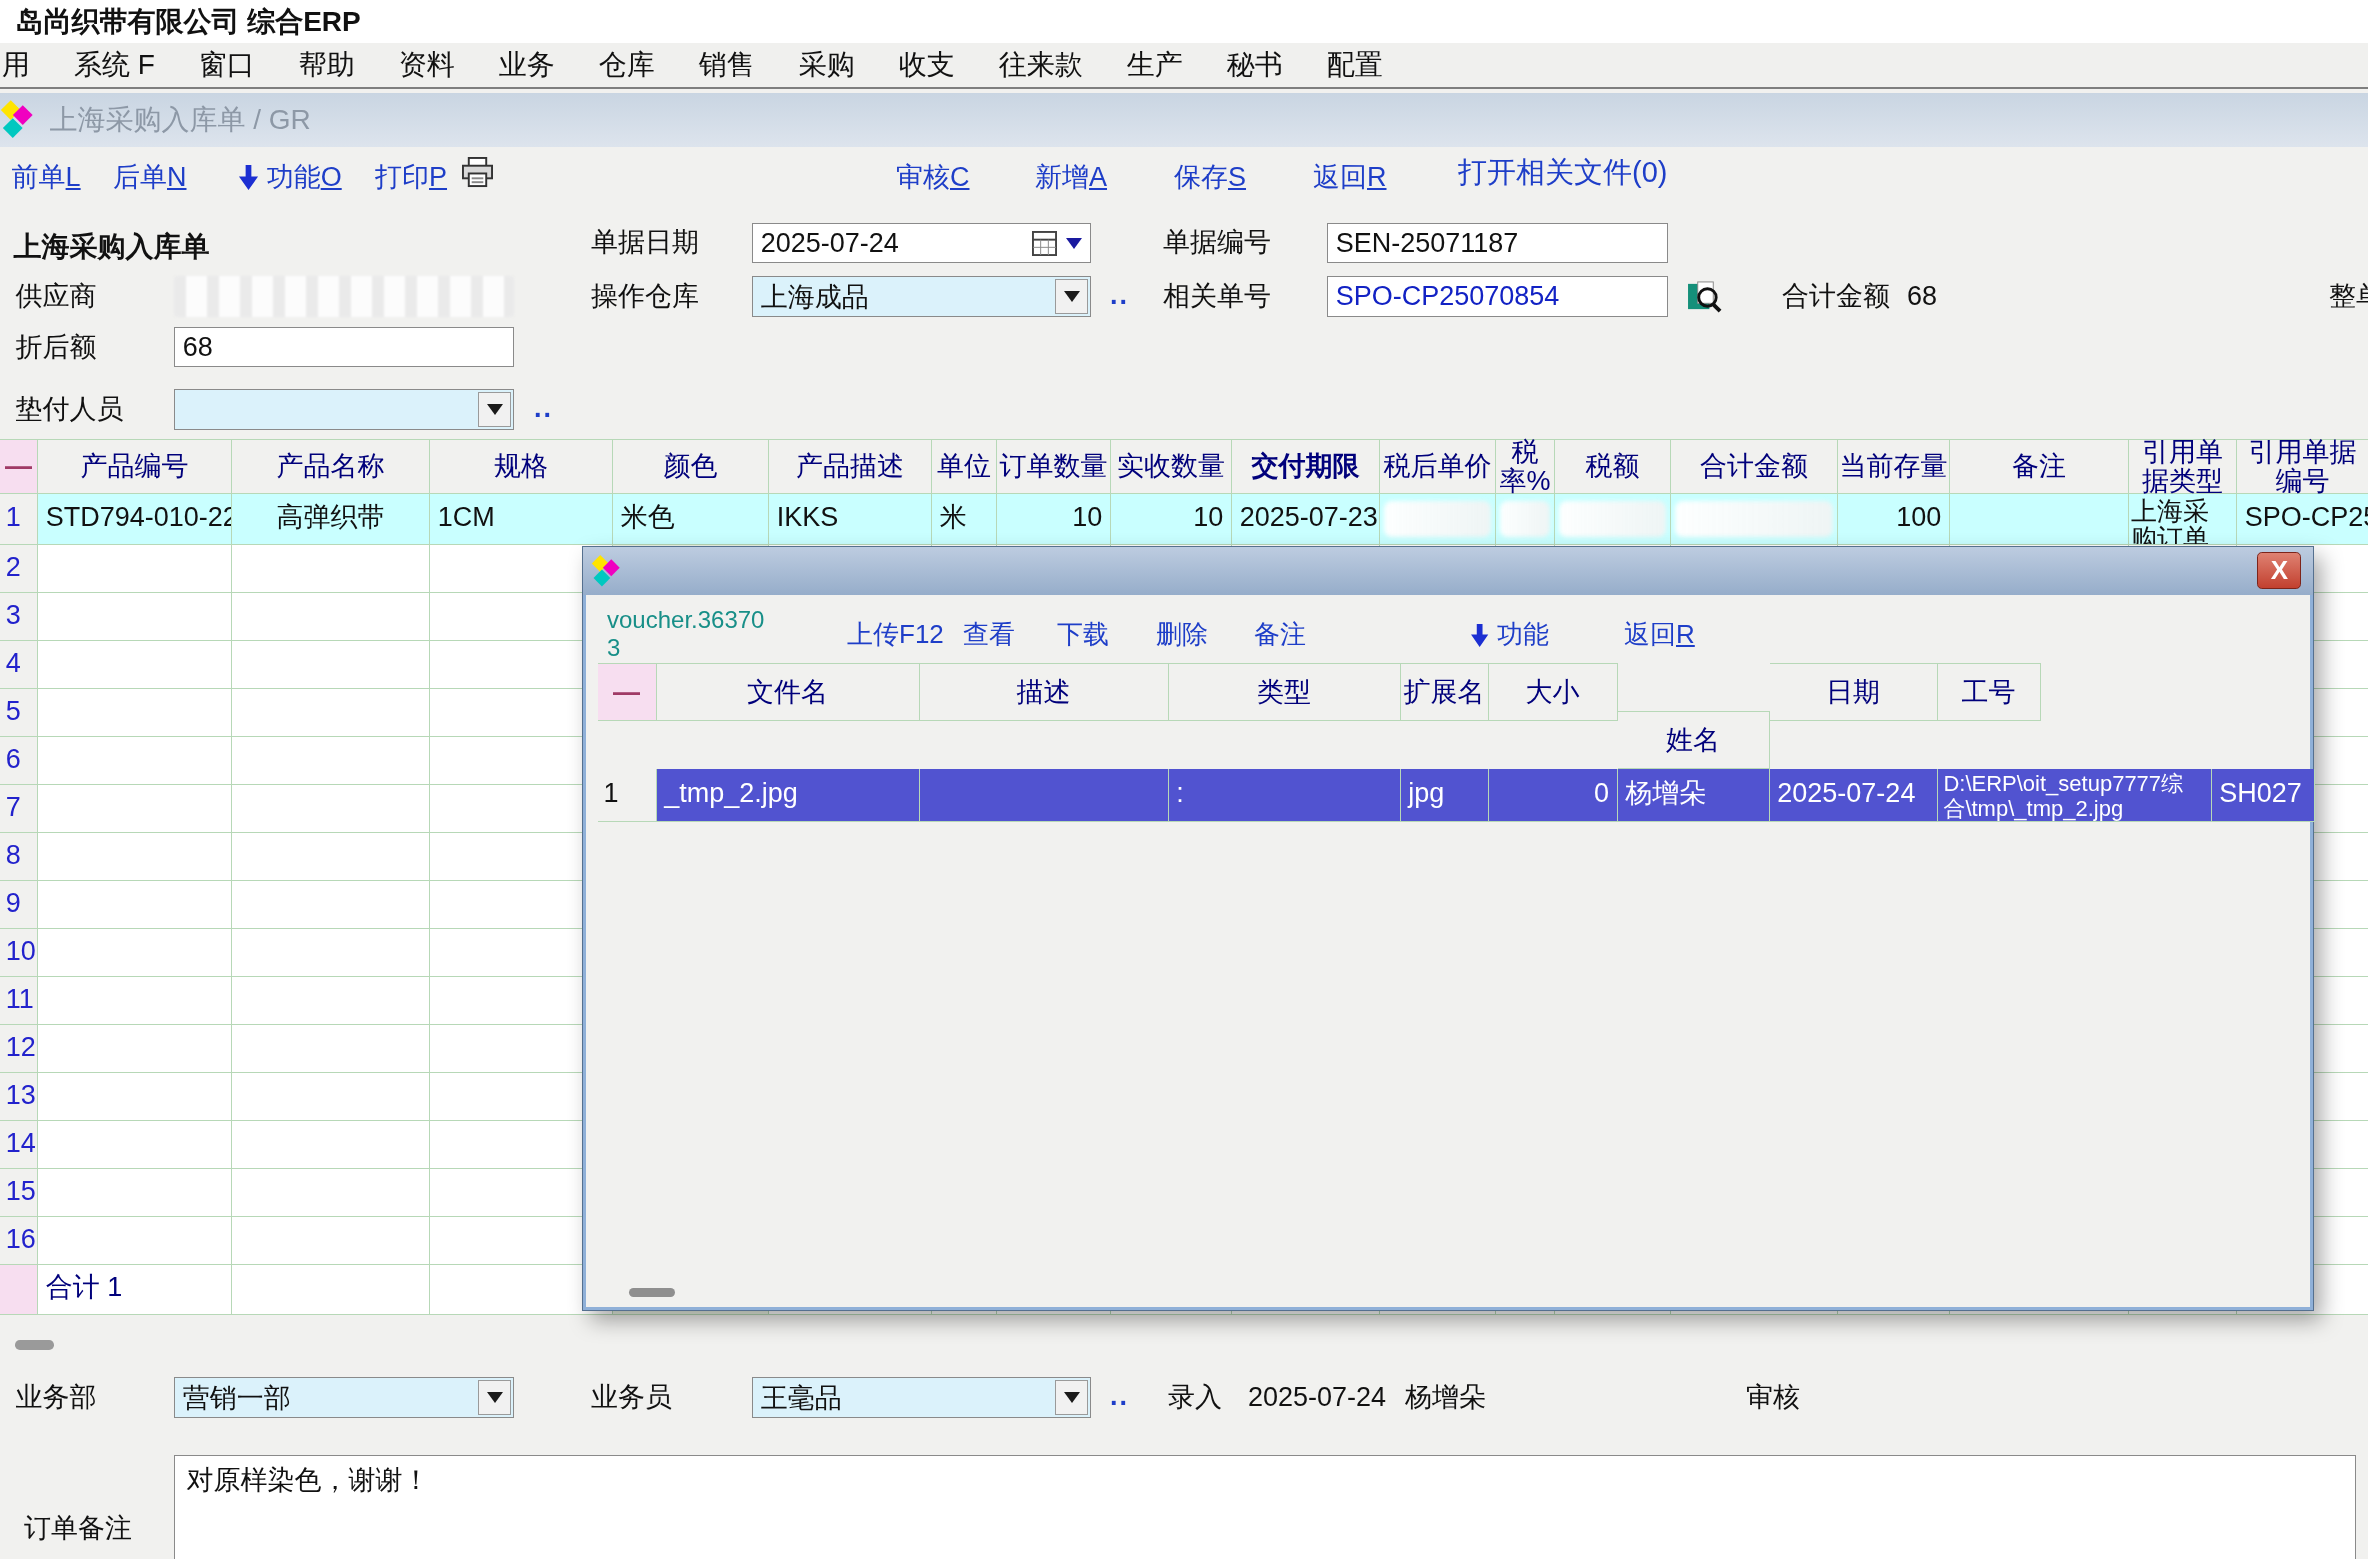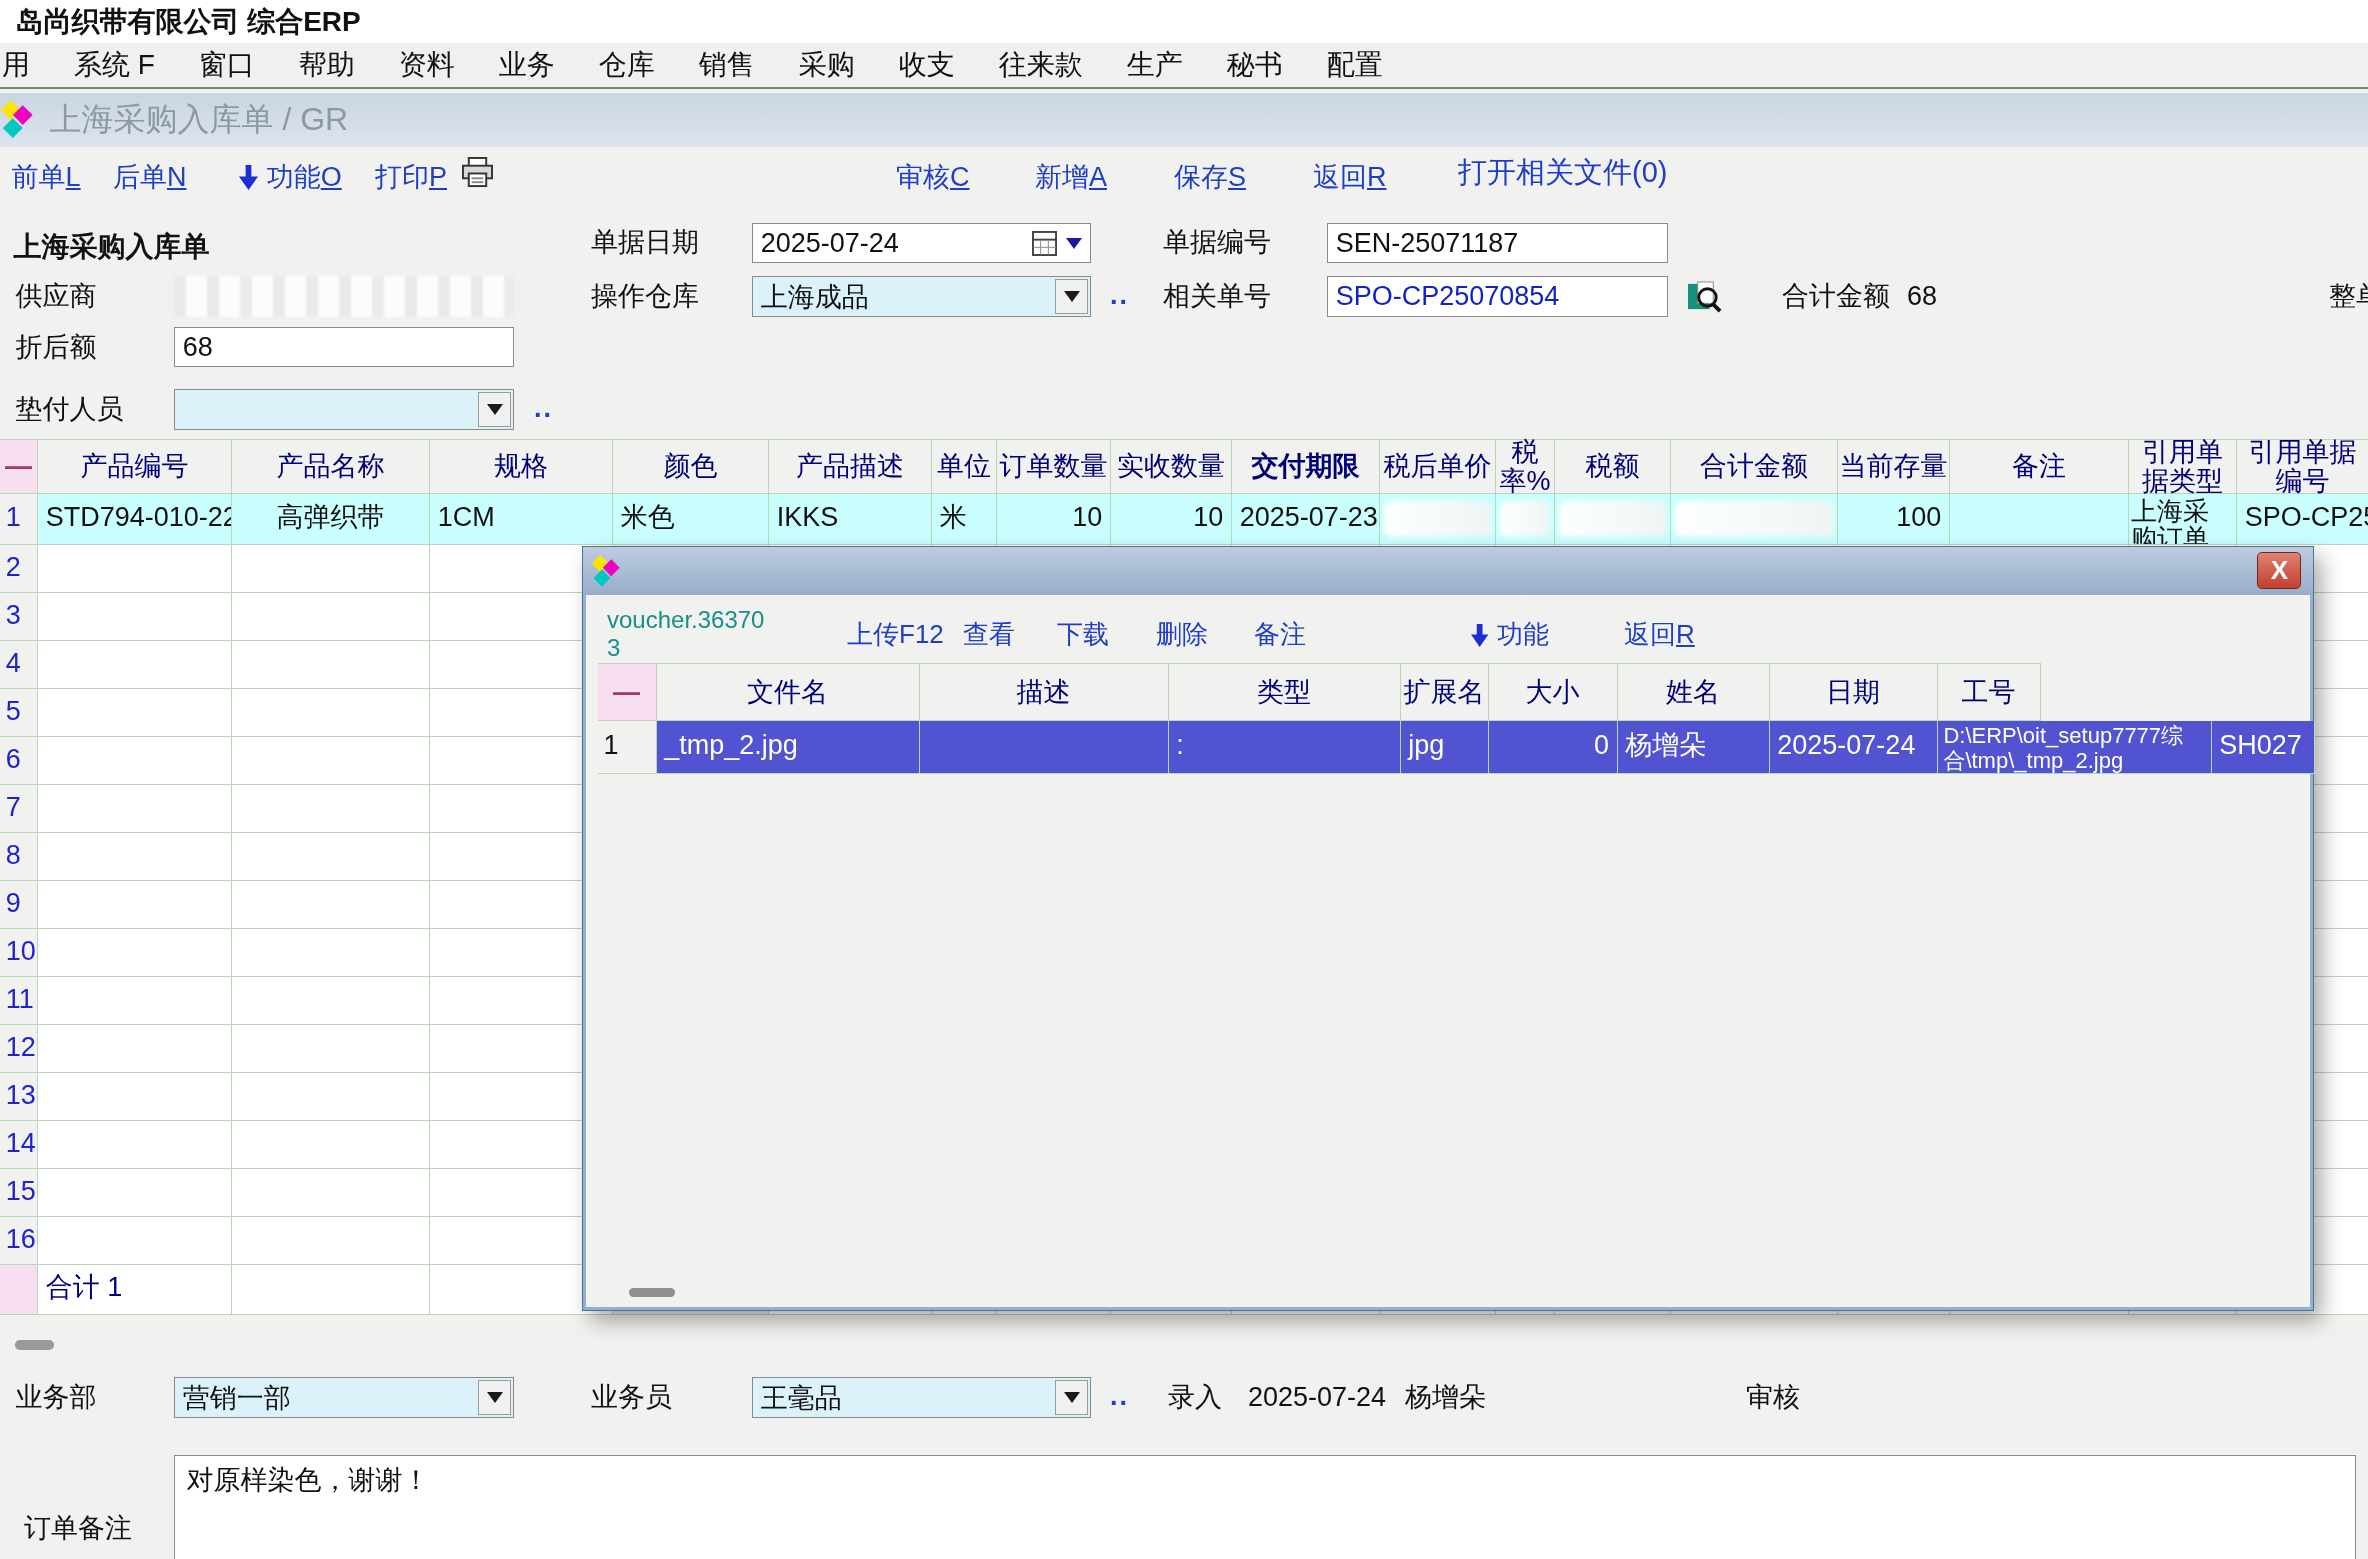--- a/index.html
+++ b/index.html
@@ -16,21 +16,21 @@
   .titlebar{position:absolute;left:0;top:0;width:2368px;height:43px;background:#ffffff;
             font-size:28px;line-height:43px;padding-left:15.4px;font-weight:600;}
   
   .menubar{position:absolute;left:0;top:43px;width:2368px;height:46px;background:#f0f0ee;
            border-bottom:2.9px solid #7e7e7e;display:flex;align-items:center;font-size:28px;}
   .menu-item{padding:0 22px;white-space:nowrap;}
   .menu-item:first-child{padding-left:1.9px;}
   
   .caption{position:absolute;left:0;top:93px;width:2368px;height:54px;
            background:linear-gradient(#c9d5e2,#dde4ed);display:flex;align-items:center;}
-  .cap-text{color:var(--capgray);font-size:32px;margin-left:11.6px;}
+  .cap-text{color:var(--capgray);font-size:28px;margin-left:11.6px;}
   .appicon{position:relative;width:35px;height:41px;margin-left:2.9px;flex:none;}
   .d{position:absolute;width:13.5px;height:13.5px;transform:rotate(45deg);}
   .d.y{background:#ffe400;left:1px;top:3.9px;}
   .d.m{background:#f000c0;left:13.5px;top:8.7px;}
   .d.c{background:#00c8c0;left:2.9px;top:21px;}
 
   
   .tl{position:absolute;top:159px;font-size:27px;color:var(--link);white-space:nowrap;cursor:default;}
   .tl .k{text-decoration:underline;}
   .open-related{top:153px;font-size:29px;}
@@ -636,21 +636,21 @@
           </svg></span><span>功能</span></a>
     <a class="ml" style="left:1038px"><span>返回</span><span class="k">R</span></a>
     <div id="modal-grid" class="mgrid">
         <div class="row">
           <div class="th m-th first" style="width: 59px;">—</div>
           <div class="th m-th" style="width: 263px;">文件名</div>
           <div class="th m-th" style="width: 249px;">描述</div>
           <div class="th m-th" style="width: 232px;">类型</div>
           <div class="th m-th" style="width: 88px;">扩展名</div>
           <div class="th m-th" style="width: 129px;">大小</div>
-          <div class="th m-th" style="width: 152px;">姓名</div>
+          <div class="th m-th" style="width: 152px; margin-top: 48px;">姓名</div>
           <div class="th m-th" style="width: 168px;">日期</div>
           <div class="th m-th" style="width: 103px;">工号</div>
         </div>
         <div class="row">
           <div class="td m-td rn" style="width: 59px; text-align: left;">1</div>
           <div class="td m-td selc" style="width: 263px; text-align: left;">_tmp_2.jpg</div>
           <div class="td m-td selc" style="width: 249px; text-align: left;"></div>
           <div class="td m-td selc" style="width: 232px; text-align: left;">:</div>
           <div class="td m-td selc" style="width: 88px; text-align: left;">jpg</div>
           <div class="td m-td selc" style="width: 129px; text-align: right;">0</div>

